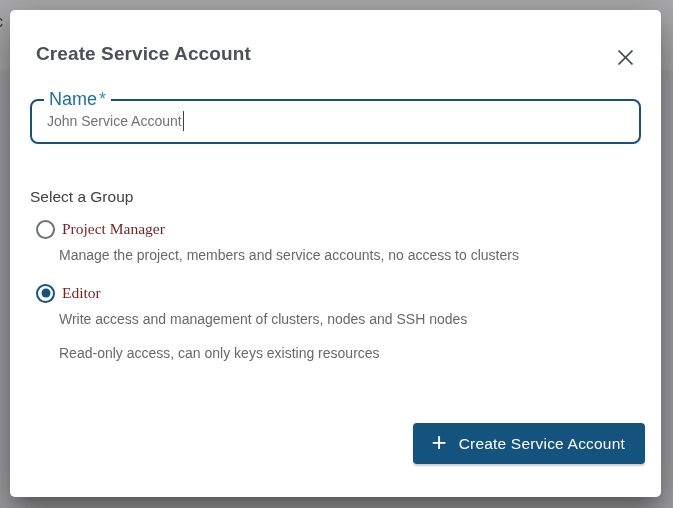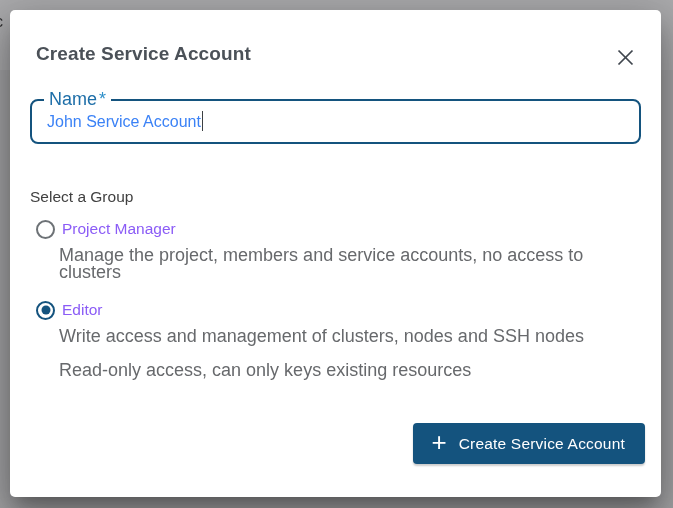--- a/index.html
+++ b/index.html
@@ -58,21 +58,21 @@
     background: #ffffff;
     padding: 0 5px;
     font-size: 18px; line-height: 15px;
     color: #1d6ea8;
     white-space: nowrap;
   }
   .field-label .asterisk { color: #2e8fc9; margin-left: 2px; }
   .field-value {
     position: absolute; left: 15px; top: 0; right: 12px;
     height: 42px; line-height: 41px;
-    font-size: 16px; color: #3b82f6;
+    font-size: 14px; color: #737373;
     white-space: nowrap; overflow: hidden;
   }
   .caret {
     display: inline-block; vertical-align: middle;
     width: 1.5px; height: 20px; margin-left: 1px; margin-top: -3px;
     background: #3c4043;
   }
 
   .group-heading {
     position: absolute; left: 20px; top: 178px;
@@ -95,24 +95,24 @@
   }
   .radio-circle.checked { border-color: #14537E; }
   .radio-circle.checked::after {
     content: "";
     position: absolute; left: 50%; top: 50%;
     width: 9px; height: 9px;
     transform: translate(-50%, -50%);
     border-radius: 50%;
     background: #14537E;
   }
-  .radio-label { font-size: 15.5px; color: #8b5cf6; }
+  .radio-label { font-size: 15.5px; color: #7f1d1d; font-family: Liberation Serif, serif; }
   .radio-desc {
     margin: 6px 0 0 23px;
-    font-size: 18px; line-height: 17px;
+    font-size: 14px; line-height: 17px;
     color: #67696c;
   }
 
   .create-btn {
     position: absolute; right: 16px; bottom: 33px;
     height: 41px;
     display: flex; align-items: center;
     gap: 12px;
     padding: 0 20px 0 18px;
     background: #14537E;

